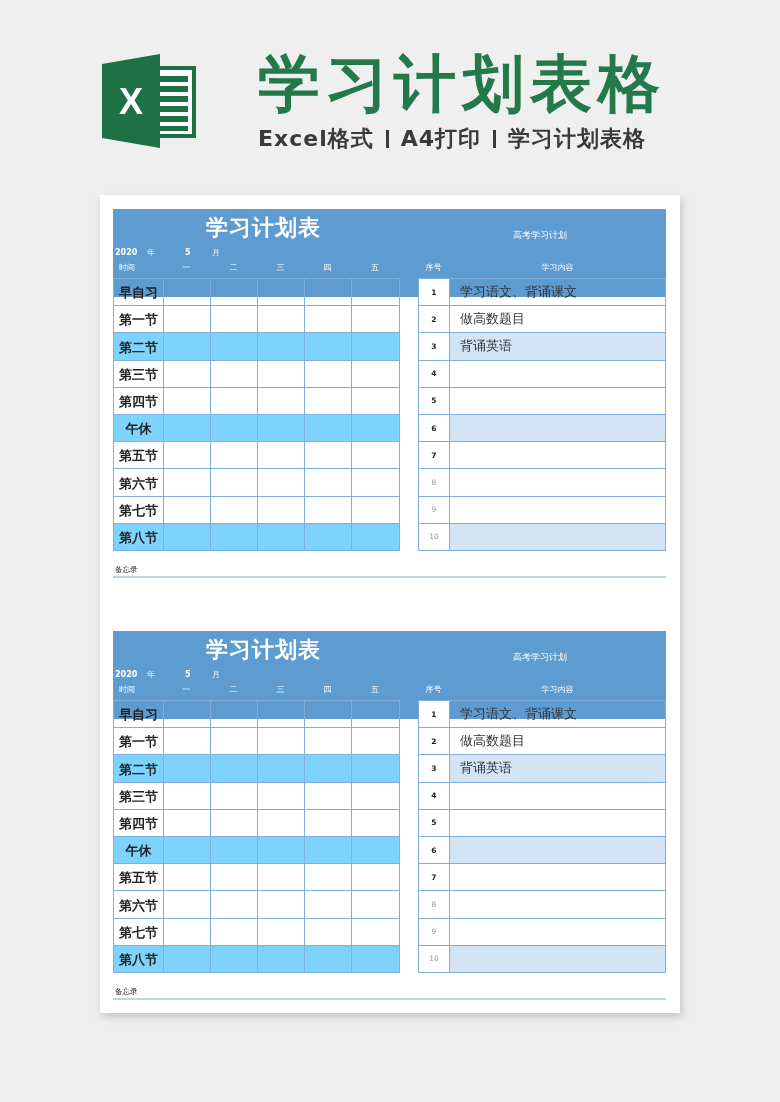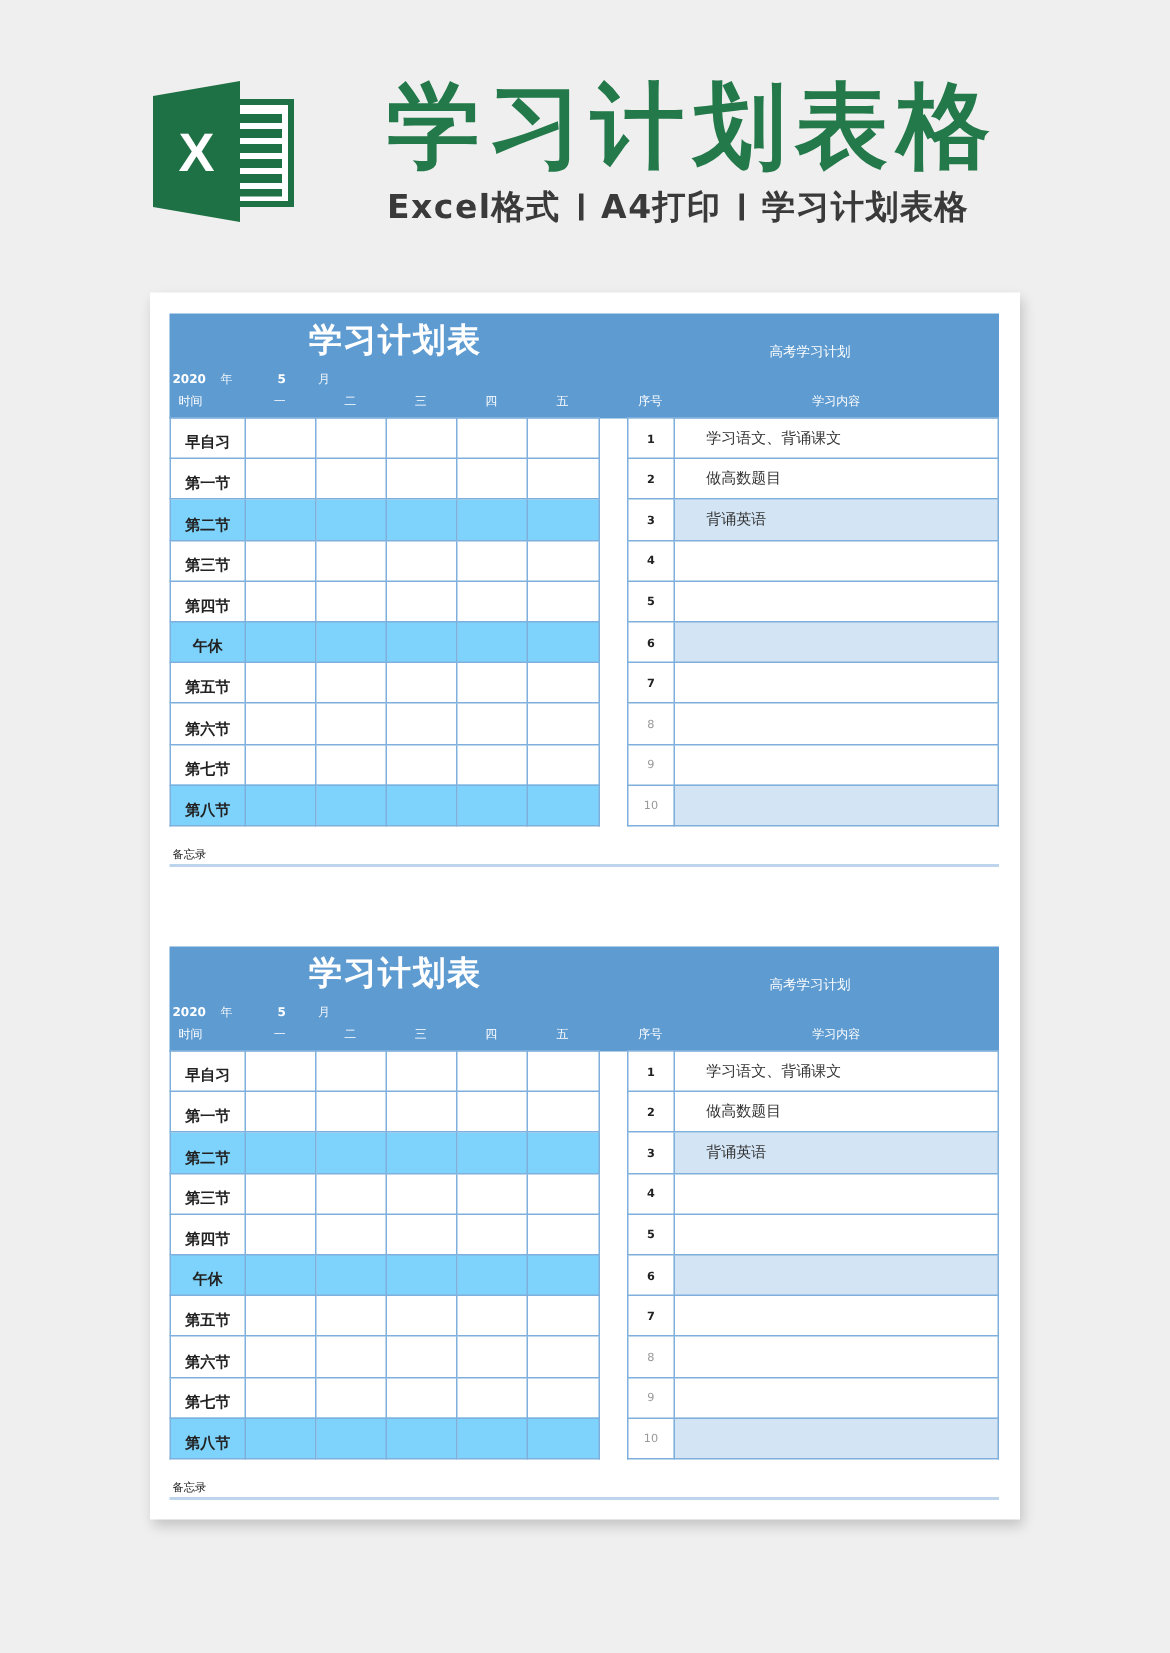--- a/index.html
+++ b/index.html
@@ -28,55 +28,55 @@
   .page {
     position: absolute; left: 100px; top: 195px; width: 580px; height: 818px;
     background: #ffffff;
     box-shadow: 2px 4px 8px rgba(0,0,0,0.18);
   }
   .sheet { position: absolute; left: 13px; width: 553px; height: 372px; }
   .sheet.s1 { top: 14px; }
   .sheet.s2 { top: 436px; }
 
   .band {
-    position: absolute; left: 0; top: 0; width: 553px; height: 70px;
+    position: absolute; left: 0; top: 0; width: 553px; height: 88px;
     background: #5e9bd1;
     color: #fff;
   }
   .band .ttl { position: absolute; left: 93px; top: 4px; font-size: 22px; font-weight: bold; line-height: 30px; letter-spacing: 1px; }
   .band .sub { position: absolute; left: 400px; top: 20px; font-size: 9px; line-height: 12px; }
   .band .yr { position: absolute; left: 2px; top: 39px; font-size: 8px; font-weight: bold; line-height: 10px; }
   .band .yrlbl { position: absolute; left: 34px; top: 39px; font-size: 8px; line-height: 10px; opacity: 0.9; }
   .band .mo { position: absolute; left: 72px; top: 39px; font-size: 8px; font-weight: bold; line-height: 10px; }
   .band .molbl { position: absolute; left: 99px; top: 39px; font-size: 8px; line-height: 10px; opacity: 0.9; }
   .band .hd { position: absolute; top: 54px; font-size: 8px; line-height: 10px; text-align: center; }
 
   
   .grid {
     position: absolute; left: 0; top: 69px;
     border-collapse: collapse; table-layout: fixed;
   }
   .grid td {
     border: 1px solid #7fafdc; height: 27.2px; padding: 0;
     font-size: 8px; color: #222; text-align: center; vertical-align: bottom;
   }
-  .grid td.lbl { padding-bottom: 3px; font-weight: bold; font-size: 10px; }
+  .grid td.lbl { padding-bottom: 3px; font-weight: bold; font-size: 13px; }
   .grid tr.hl td { background: #7dd3fc; }
 
   .plan {
     position: absolute; left: 305px; top: 69px;
     border-collapse: collapse; table-layout: fixed;
   }
   .plan td {
     border: 1px solid #7fafdc; height: 27.2px; padding: 0;
     font-size: 7.5px; color: #222; vertical-align: middle;
   }
   .plan td.no { text-align: center; font-weight: bold; background: #fff; }
   .plan td.no.dim { color: #999; font-weight: normal; }
-  .plan td.txt { padding-left: 21px; font-size: 10px; color: #333; margin-left: 17px; }
+  .plan td.txt { padding-left: 10px; font-size: 13px; color: #333; margin-left: 17px; }
   .plan tr.hl td.txt { background: #d3e4f5; }
 
   .memo {
     position: absolute; left: 0; top: 355px; width: 553px; height: 14px;
     border-bottom: 2px solid #bcd5ec;
     font-size: 7.5px; color: #222; line-height: 12px;
   }
   .memo span { padding-left: 2px; font-weight: normal; }
 </style>
 </head>

